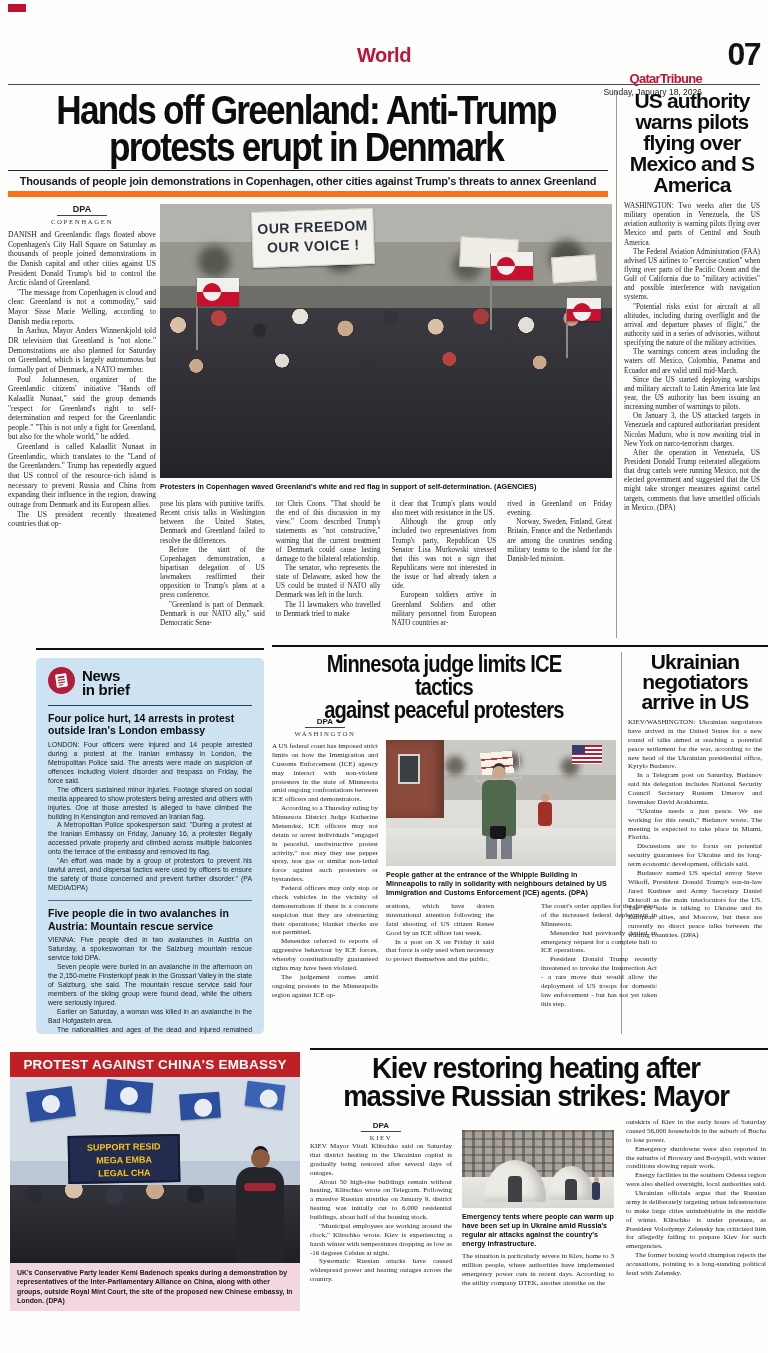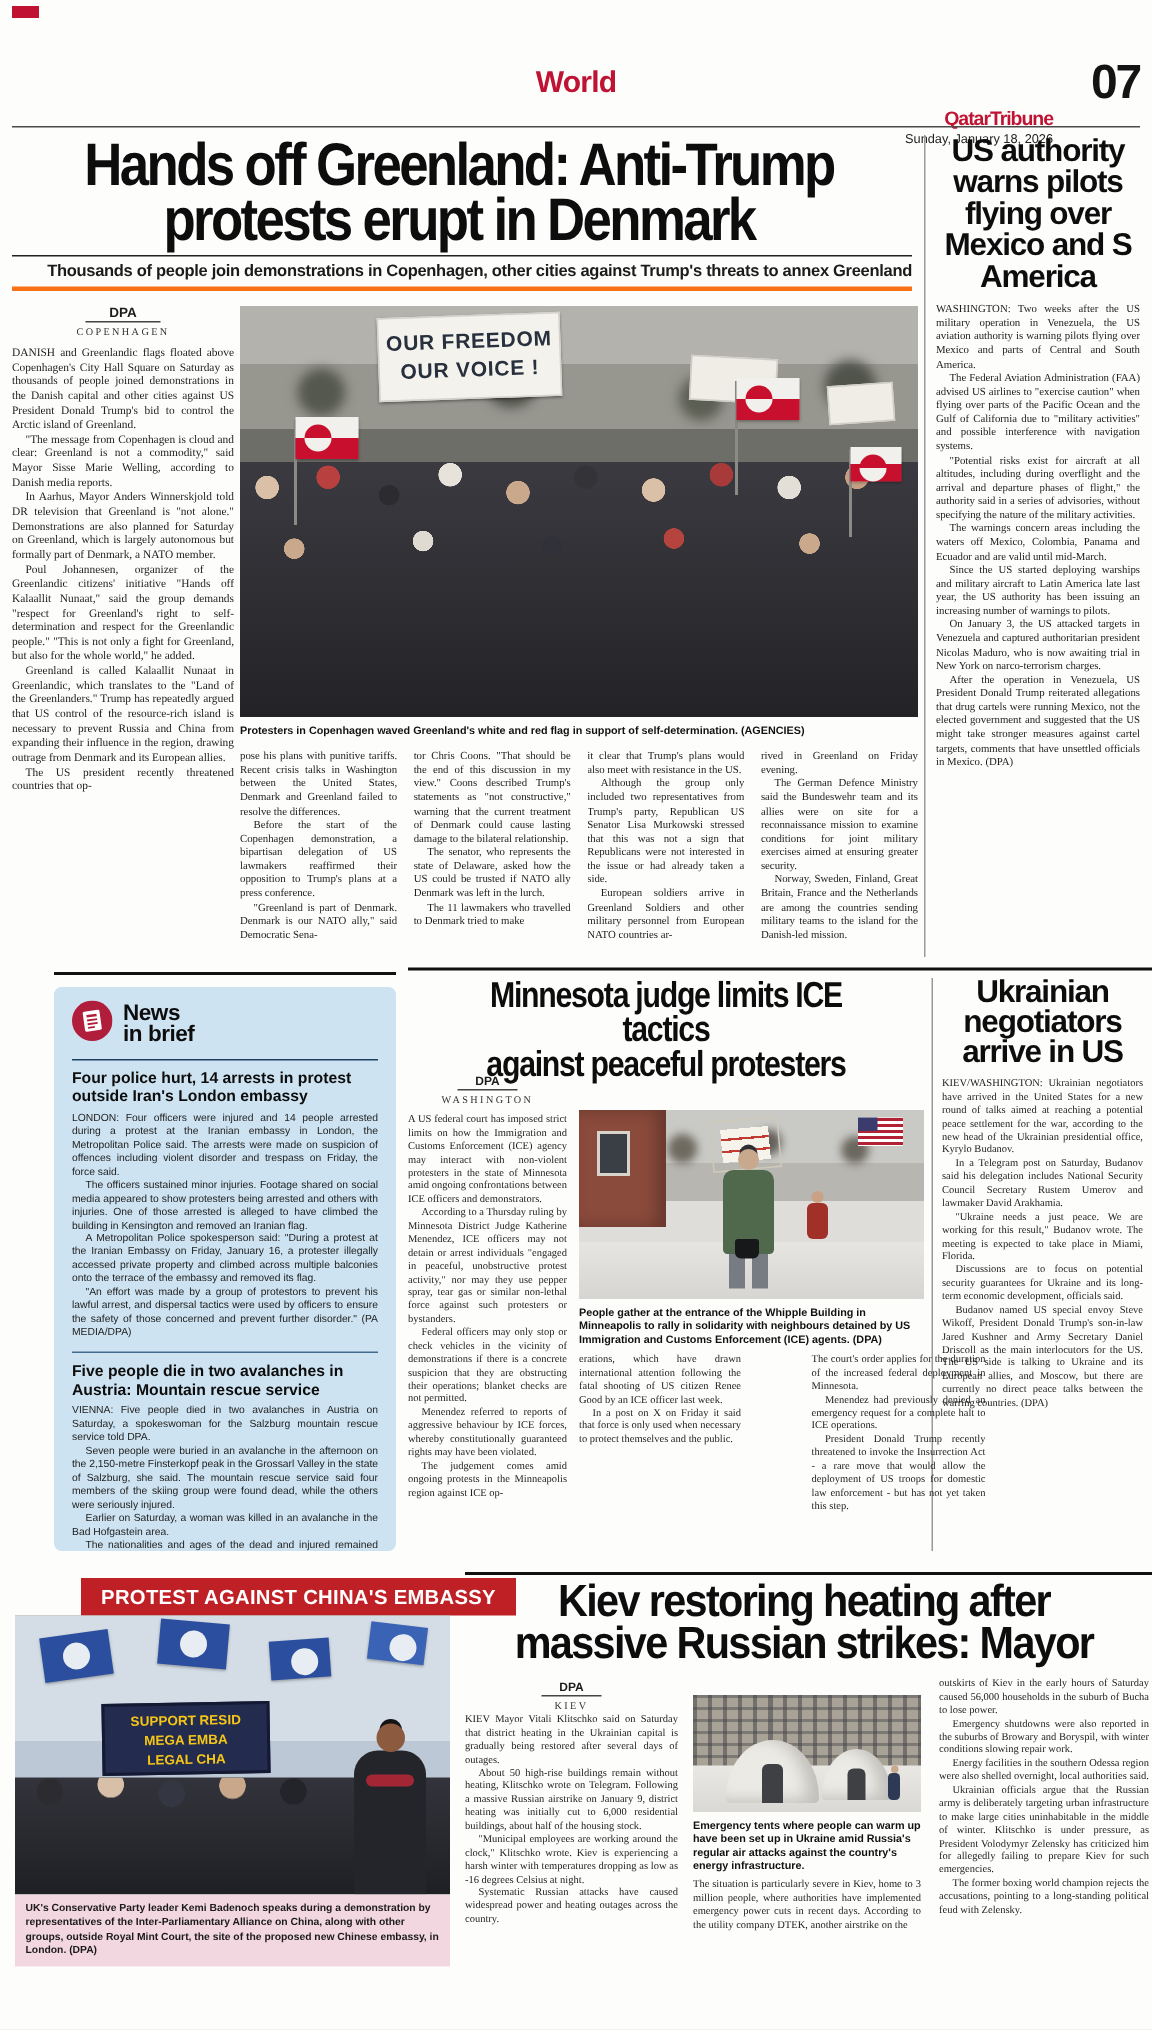--- a/index.html
+++ b/index.html
@@ -30,22 +30,22 @@
   .photo-caption { font-family:"Liberation Sans",sans-serif; font-weight:700; font-size:7.2px;
                    line-height:1.25; color:#111; }
   .byline { text-align:center; }
   .byline .agency { display:inline-block; font-family:"Liberation Sans",sans-serif; font-weight:700;
                     font-size:9px; padding:0 16px 1px; border-bottom:1px solid #444; }
   .byline .place { font-size:6.8px; letter-spacing:1.6px; margin-top:2px; color:#333; }
 
   
   .lead-hl { left:4px; top:92px; width:604px; text-align:center; font-size:40px; line-height:37px;
              letter-spacing:-2px; transform:scaleX(.88); transform-origin:center; }
-  .lead-deck { left:8px; top:170px; width:600px; border-top:1px solid #222; border-bottom:3px solid #f97316;
-               padding:4px 0; text-align:right; font-family:"Liberation Sans",sans-serif;
+  .lead-deck { left:8px; top:170px; width:600px; border-top:1px solid #222; border-bottom:6px solid #f97316;
+               padding:4px 0; text-align:center; font-family:"Liberation Sans",sans-serif;
                font-weight:700; font-size:11px; letter-spacing:-0.2px; }
   .lead-byline { left:8px; top:198px; width:148px; }
   .col-lead1 { left:8px; top:230px; width:148px; height:410px; font-size:7.6px; }
   .lead-cols { left:160px; top:500px; width:452px; height:142px; display:flex; gap:11px; }
   .lead-cols .serif-col { flex:1; height:142px; font-size:7.2px; }
 
   .photo { overflow:hidden; background:#9a9a96; }
   #ld-photo { left:160px; top:204px; width:452px; height:274px; }
   .ld-bg { position:absolute; inset:0;
            background:linear-gradient(#b3b2ac 0 14%, #97968f 14% 30%, #6e6e68 30% 42%, #4b4b4a 42% 100%); }
@@ -152,21 +152,21 @@
   .mn-col3 { left:500px; top:902px; width:116px; height:132px; font-size:7px;margin-left:41px; }
 
   
   .uk-hl { left:628px; top:652px; width:134px; text-align:center; font-size:21px; line-height:20px;
            letter-spacing:-0.8px; }
   .uk-body { left:628px; top:718px; width:134px; height:316px; font-size:7px; }
 
   
   .cn-banner { left:10px; top:1052px; width:290px; height:25px; background:#bf2026; color:#fff;
       font-family:"Liberation Sans",sans-serif; font-weight:700; font-size:13.5px; line-height:25px;
-      text-align:center; letter-spacing:0.2px;margin-left:44px; }
+      text-align:center; letter-spacing:0.2px; }
   #cn-photo { left:10px; top:1077px; width:290px; height:186px; }
   .cn-sky { position:absolute; inset:0; background:linear-gradient(#d4dde6 0 45%, #bcc8d5 45% 100%); }
   .cn-flag { position:absolute; width:46px; height:30px; background:#2b4f9e; box-shadow:0 1px 2px rgba(0,0,0,.3); }
   .cn-flag::after { content:""; position:absolute; left:14px; top:6px; width:18px; height:18px;
       border-radius:50%; background:#e8edf4; }
   .cnf1 { left:18px; top:12px; transform:rotate(-8deg); }
   .cnf2 { left:96px; top:4px; transform:rotate(5deg); }
   .cnf3 { left:170px; top:16px; transform:rotate(-4deg); width:40px; height:26px; }
   .cnf4 { left:236px; top:6px; transform:rotate(7deg); width:38px; height:25px; background:#3a62b5; }
   .cn-sign { position:absolute; left:58px; top:58px; width:112px; height:48px; background:#232c4e;
@@ -282,21 +282,20 @@
         <p class="para">The senator, who represents the state of Delaware, asked how the US could be trusted if NATO ally Denmark was left in the lurch.</p>
         <p class="para">The 11 lawmakers who travelled to Denmark tried to make</p>
       </div>
     <div class="serif-col">
         <p class="para">it clear that Trump's plans would also meet with resistance in the US.</p>
         <p class="para">Although the group only included two representatives from Trump's party, Republican US Senator Lisa Murkowski stressed that this was not a sign that Republicans were not interested in the issue or had already taken a side.</p>
         <p class="para">European soldiers arrive in Greenland Soldiers and other military personnel from European NATO countries ar-</p>
       </div>
     <div class="serif-col">
         <p class="para">rived in Greenland on Friday evening.</p>
-        <p class="para">The German Defence Ministry said the Bundeswehr team and its allies were on site for a reconnaissance mission to examine conditions for joint military exercises aimed at ensuring greater security.</p>
         <p class="para">Norway, Sweden, Finland, Great Britain, France and the Netherlands are among the countries sending military teams to the island for the Danish-led mission.</p>
       </div>
   </div>
 
   <div class="abs vrule1"></div>
   <div class="abs vrule2"></div>
 
   <h2 class="abs hl faa-hl">US authority warns pilots flying over Mexico and S America</h2>
   <div class="abs serif-col faa-body">
       <p class="para">WASHINGTON: Two weeks after the US military operation in Venezuela, the US aviation authority is warning pilots flying over Mexico and parts of Central and South America.</p>

